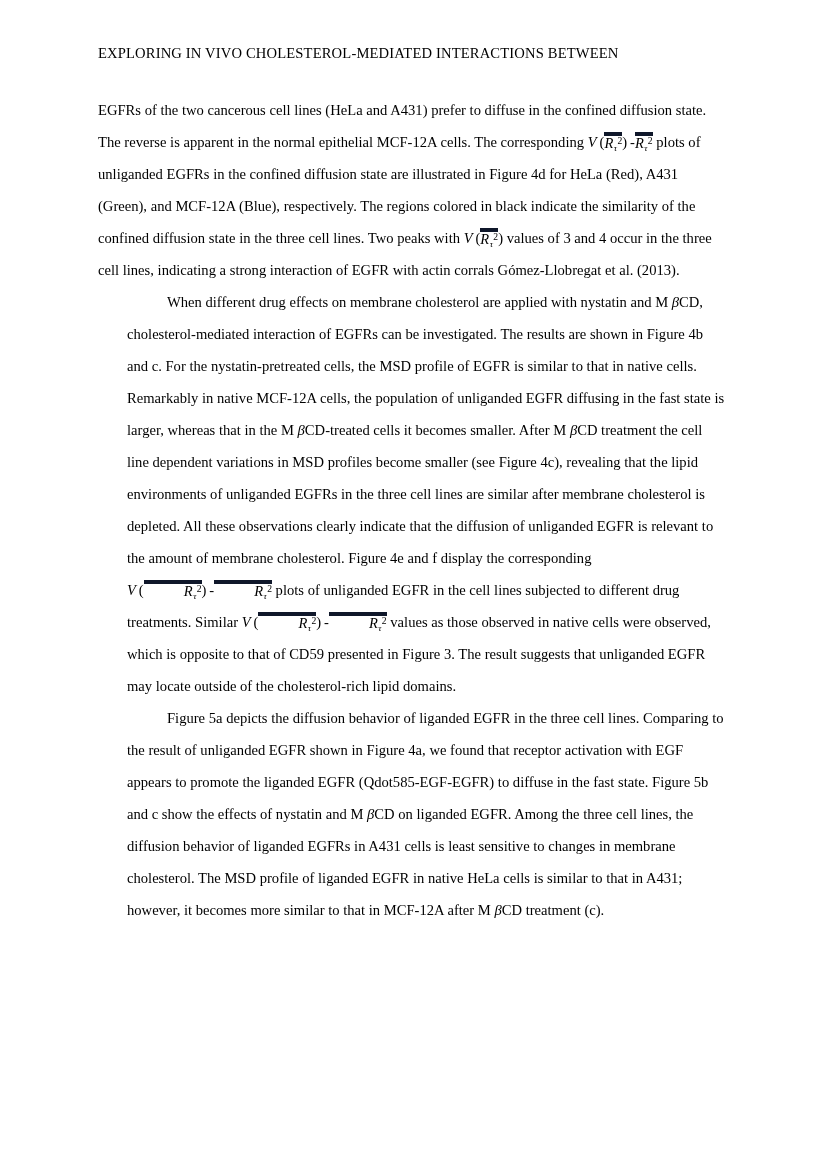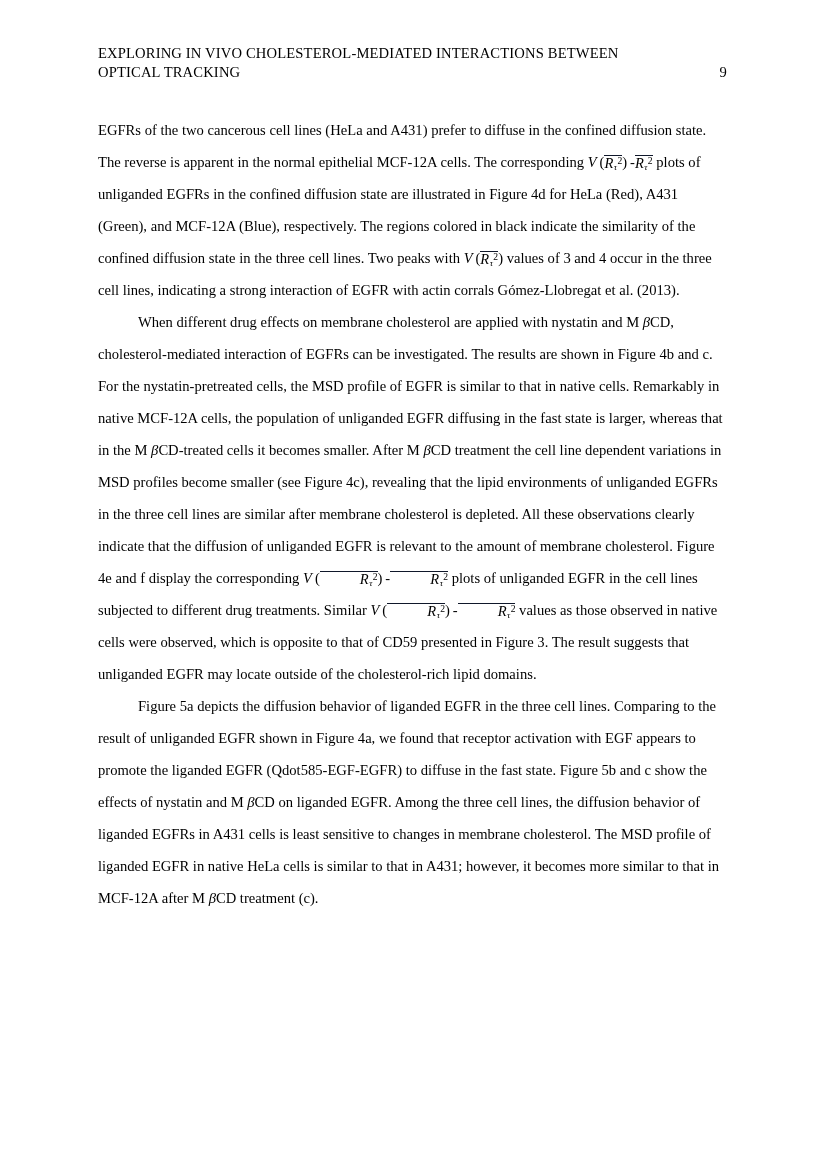--- a/index.html
+++ b/index.html
@@ -52,37 +52,38 @@
     font-size: 14.6px;
     line-height: 32px;
     text-align: left;
   }
   p.para {
     margin: 0 0 0 0;
     text-indent: 0;
   }
   p.para.indented {
     text-indent: 40px;
+    margin-left: 29px;
   }
 
   
   .math {
     font-family: "Liberation Serif", "DejaVu Serif", serif;
     white-space: nowrap;
   }
   .mi {
     font-style: italic;
   }
   .mvar {
     font-style: italic;
     letter-spacing: 0.2px;
   }
   .obar {
     display: inline-block;
-    border-top: 1px solid #0f172a;
+    border-top: 4px solid #0f172a;
     padding-top: 0px;
     line-height: 1.0;
     position: relative;
     top: 1px;
     text-align: center;
   }
   .sub {
     font-size: 0.62em;
     vertical-align: -0.28em;
     font-style: italic;
@@ -101,24 +102,20 @@
   }
 </style>
 </head>
 <body>
 
 <div class="page">
   <div class="content">
 
     <div class="page-header">
       <span class="hdr-line">EXPLORING IN VIVO CHOLESTEROL-MEDIATED INTERACTIONS BETWEEN</span>
-      <span class="hdr-line-last">
-        <span>OPTICAL TRACKING</span>
-        <span class="page-number">9</span>
-      </span>
     </div>
 
     <div class="body-text">
       <p class="para">EGFRs of the two cancerous cell lines (HeLa and A431) prefer to diffuse in the confined diffusion state. The reverse is apparent in the normal epithelial MCF-12A cells. The corresponding <span class="math"><span class="math"><span class="mi">V</span> <span class="paren">(</span><span class="obar"><span class="mvar">R</span><span class="sub">τ</span><span class="sup">2</span></span><span class="paren">)</span></span><span> -</span><span class="obar"><span class="mvar">R</span><span class="sub">τ</span><span class="sup">2</span></span></span> plots of unliganded EGFRs in the confined diffusion state are illustrated in Figure 4d for HeLa (Red), A431 (Green), and MCF-12A (Blue), respectively. The regions colored in black indicate the similarity of the confined diffusion state in the three cell lines. Two peaks with <span class="math"><span class="mi">V</span> <span class="paren">(</span><span class="obar"><span class="mvar">R</span><span class="sub">τ</span><span class="sup">2</span></span><span class="paren">)</span></span> values of 3 and 4 occur in the three cell lines, indicating a strong interaction of EGFR with actin corrals Gómez-Llobregat et al. (2013).</p>
       <p class="para indented">When different drug effects on membrane cholesterol are applied with nystatin and M <span class="beta">β</span>CD, cholesterol-mediated interaction of EGFRs can be investigated. The results are shown in Figure 4b and c. For the nystatin-pretreated cells, the MSD profile of EGFR is similar to that in native cells. Remarkably in native MCF-12A cells, the population of unliganded EGFR diffusing in the fast state is larger, whereas that in the M <span class="beta">β</span>CD-treated cells it becomes smaller. After M <span class="beta">β</span>CD treatment the cell line dependent variations in MSD profiles become smaller (see Figure 4c), revealing that the lipid environments of unliganded EGFRs in the three cell lines are similar after membrane cholesterol is depleted. All these observations clearly indicate that the diffusion of unliganded EGFR is relevant to the amount of membrane cholesterol. Figure 4e and f display the corresponding <span class="math"><span class="math"><span class="mi">V</span> <span class="paren">(</span><span class="obar"><span class="mvar">R</span><span class="sub">τ</span><span class="sup">2</span></span><span class="paren">)</span></span><span> -</span><span class="obar"><span class="mvar">R</span><span class="sub">τ</span><span class="sup">2</span></span></span> plots of unliganded EGFR in the cell lines subjected to different drug treatments. Similar <span class="math"><span class="math"><span class="mi">V</span> <span class="paren">(</span><span class="obar"><span class="mvar">R</span><span class="sub">τ</span><span class="sup">2</span></span><span class="paren">)</span></span><span> -</span><span class="obar"><span class="mvar">R</span><span class="sub">τ</span><span class="sup">2</span></span></span> values as those observed in native cells were observed, which is opposite to that of CD59 presented in Figure 3. The result suggests that unliganded EGFR may locate outside of the cholesterol-rich lipid domains.</p>
       <p class="para indented">Figure 5a depicts the diffusion behavior of liganded EGFR in the three cell lines. Comparing to the result of unliganded EGFR shown in Figure 4a, we found that receptor activation with EGF appears to promote the liganded EGFR (Qdot585-EGF-EGFR) to diffuse in the fast state. Figure 5b and c show the effects of nystatin and M <span class="beta">β</span>CD on liganded EGFR. Among the three cell lines, the diffusion behavior of liganded EGFRs in A431 cells is least sensitive to changes in membrane cholesterol. The MSD profile of liganded EGFR in native HeLa cells is similar to that in A431; however, it becomes more similar to that in MCF-12A after M <span class="beta">β</span>CD treatment (c).</p>
     </div>
 
   </div>
 </div>

